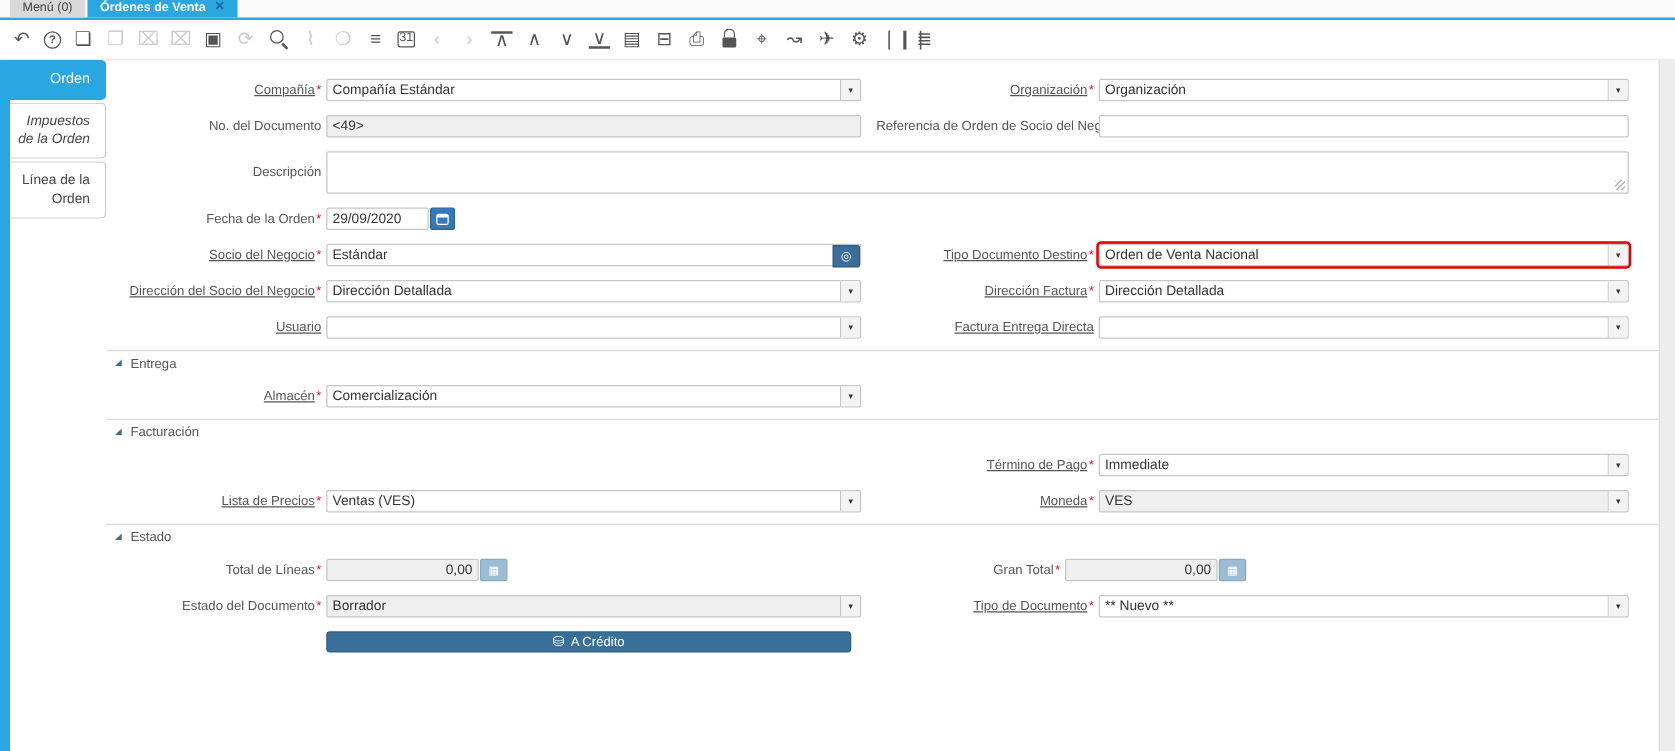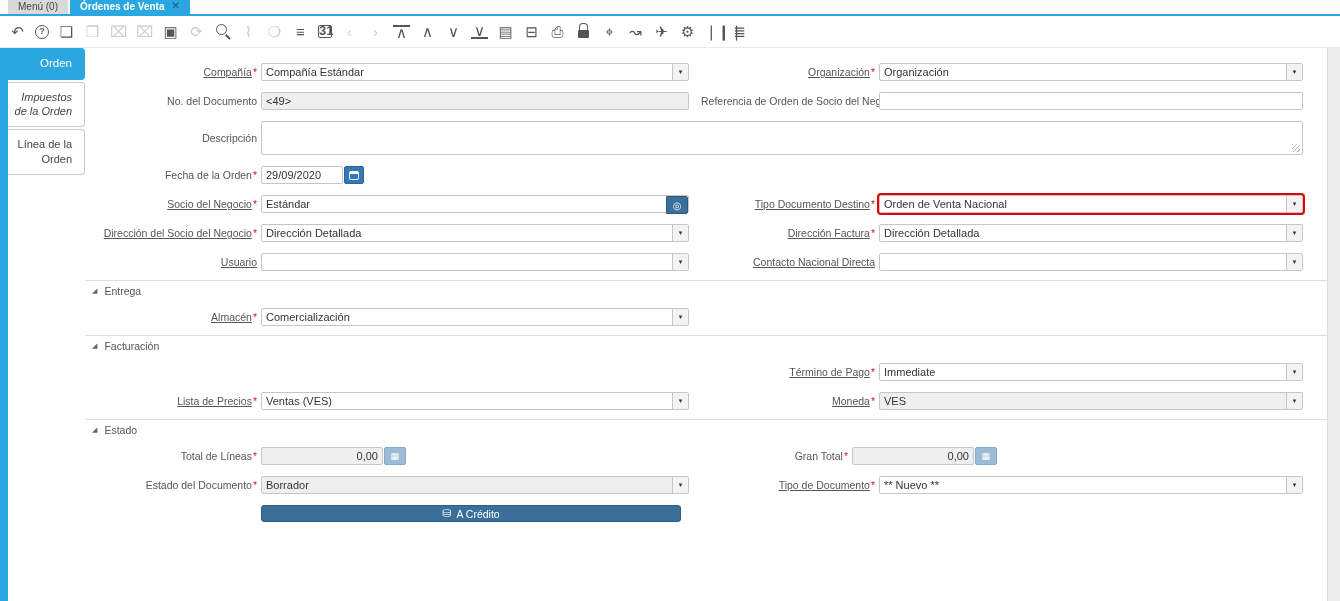--- a/index.html
+++ b/index.html
@@ -9,21 +9,21 @@
   .tabbar { display:flex; align-items:flex-end; height:16px; background:#fbfbfb; padding-left:8px; border-bottom:2px solid #2aa7e0; }
   .tab { display:flex; align-items:center; height:14px; padding:8px 10px; font-size:10px; color:#444; background:#d9d9d9; margin-right:2px; border-radius:2px 2px 0 0; cursor:pointer; white-space:nowrap; }
   .tab.active { background:#2aa7e0; color:#fff; font-weight:bold; }
   .tab .close { margin-left:7px; color:#19699e; font-size:10px; font-weight:bold; line-height:10px; }
 
   
   .toolbar { height:32px; display:flex; align-items:center; padding-left:9px; gap:9px; background:#fff; border-bottom:1px solid #ebebeb; }
   .ticon { font-size:15px; color:#555; width:17px; height:17px; text-align:center; line-height:17px; cursor:pointer; display:inline-block; position:relative; }
   .ticon.off { color:#cccccc; }
   .ticon.circle { border:1.5px solid currentColor; border-radius:50%; width:14px; height:14px; font-size:9px; line-height:11px; font-weight:bold; }
-  .ticon.cal { border:1.5px solid currentColor; border-radius:2px; width:14px; height:13px; font-size:13px; line-height:10px; font-weight:bold; }
+  .ticon.cal { border:1.5px solid currentColor; border-radius:2px; width:14px; height:13px; font-size:10px; line-height:10px; font-weight:normal; }
   .ticon.bar-top { border-top:2px solid currentColor; height:14px; line-height:12px; }
   .ticon.bar-bottom { border-bottom:2px solid currentColor; height:14px; line-height:12px; }
   .ticon.find::before { content:''; display:block; width:9px; height:9px; border:1.5px solid currentColor; border-radius:50%; margin:1px 0 0 2px; }
   .ticon.find::after { content:''; position:absolute; width:6px; height:1.5px; background:currentColor; transform:rotate(45deg); right:0; bottom:3px; }
   .ticon.lock::before { content:''; display:block; width:7px; height:6px; border:1.5px solid currentColor; border-bottom:none; border-radius:4px 4px 0 0; margin:0 auto; }
   .ticon.lock::after { content:''; display:block; width:11px; height:8px; background:currentColor; border-radius:1px; margin:0 auto; }
 
   
   .body { display:flex; height:553px; background:#fff; }
   .bluebar { width:8px; background:#2aa7e0; }
@@ -198,21 +198,21 @@
         <span class="combo-btn">▾</span>
       </div>
     </div>
 
     <div class="row">
       <span class="lbl"><span class="u">Usuario</span></span>
       <div class="combo fld w-l">
         <span class="combo-text"></span>
         <span class="combo-btn">▾</span>
       </div>
-      <span class="lbl r"><span class="u">Contacto Nacional Directa</span></span>
+      <span class="lbl r"><span class="u">Factura Entrega Directa</span></span>
       <div class="combo fld w-r">
         <span class="combo-text"></span>
         <span class="combo-btn">▾</span>
       </div>
     </div>
 
     <div class="section">
       <div class="sec-h">
         <span class="tri">◢</span>
         <span>Entrega</span>

